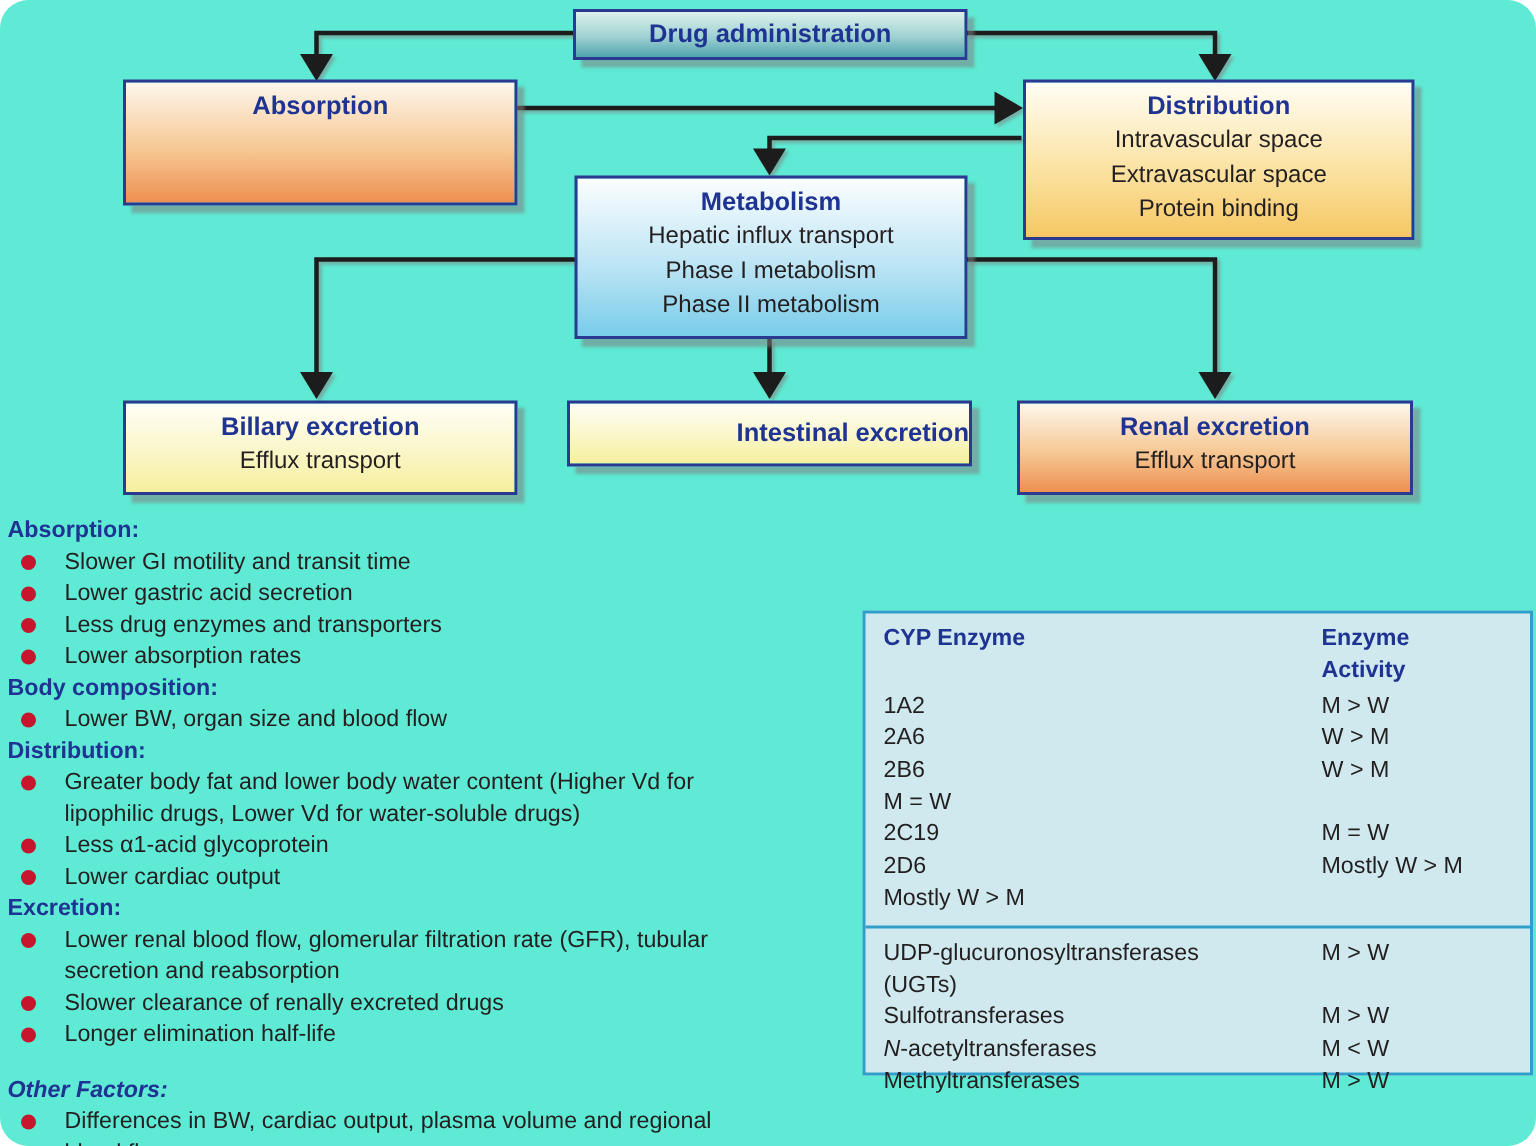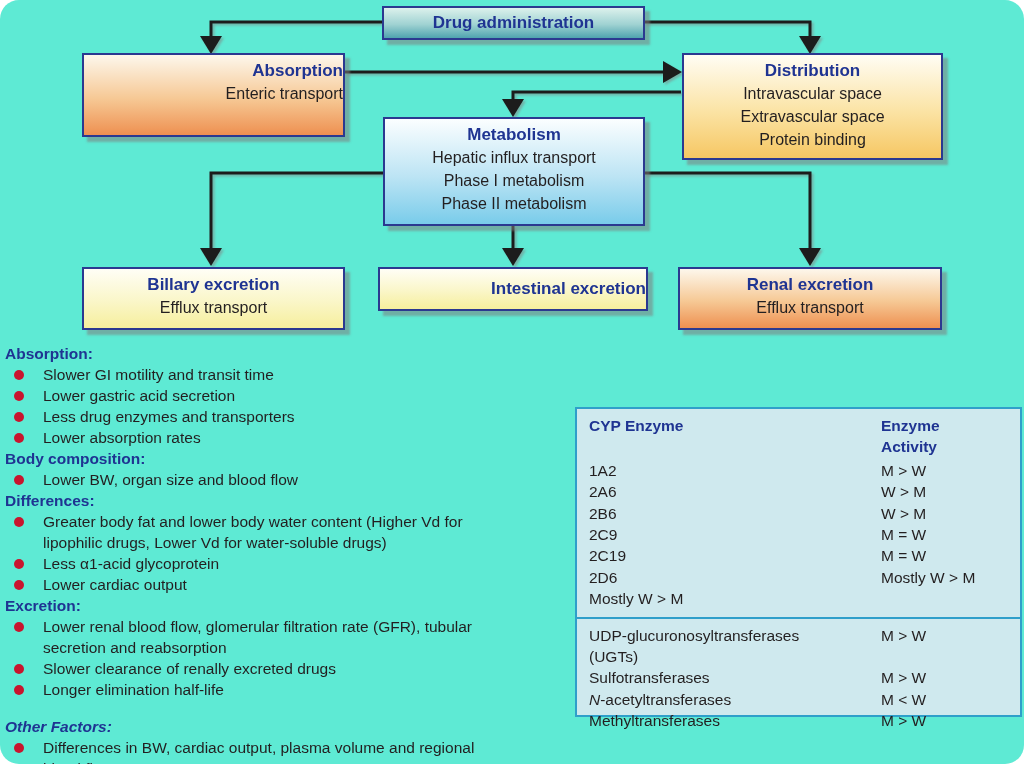--- a/index.html
+++ b/index.html
@@ -15,21 +15,21 @@
     border:2.5px solid #2b3990;text-align:center;
     box-shadow:5px 5px 2px rgba(125,125,125,0.55);
   }
   .node-title{font-weight:bold;color:#1f3492;font-size:17px;line-height:22px;padding-top:5px;}
   .node-line{color:#231f20;font-size:16px;line-height:23px;}
   .node-da{left:382px;top:6px;width:263px;height:34px;
     background:linear-gradient(180deg,#dcf1ec 0%,#9fd2d2 55%,#4fa3af 100%);
     display:flex;align-items:center;justify-content:center;}
   .node-da .node-title{padding-top:0;}
   .node-absorption{left:82px;top:53px;width:263px;height:84px;
-    background:linear-gradient(180deg,#fdf7ec 0%,#f6c894 55%,#ee9051 100%);text-align:right;}
+    background:linear-gradient(180deg,#fdf7ec 0%,#f6c894 55%,#ee9051 100%);}
   .node-distribution{left:682px;top:53px;width:261px;height:107px;
     background:linear-gradient(180deg,#fffdf4 0%,#fbe3a4 55%,#f6c763 100%);}
   .node-metabolism{left:383px;top:117px;width:262px;height:109px;
     background:linear-gradient(180deg,#fbfeff 0%,#bce4f4 55%,#79ccea 100%);}
   .node-billary{left:82px;top:267px;width:263px;height:63px;
     background:linear-gradient(180deg,#fffef6 0%,#faf6c8 55%,#f6ef9d 100%);}
   .node-intestinal{left:378px;top:267px;width:270px;height:44px;
     background:linear-gradient(180deg,#fffef6 0%,#faf6c8 55%,#f6ef9d 100%);
     display:flex;align-items:center;justify-content:flex-end;}
   .node-intestinal .node-title{padding-top:0;}
@@ -82,21 +82,20 @@
       <polygon points="799,248 821,248 810,266"></polygon>
     </g>
   </svg>
 
   <div class="node node-da">
     <div class="node-title">Drug administration</div>
   </div>
 
   <div class="node node-absorption">
     <div class="node-title">Absorption</div>
-    <div class="node-line">Enteric transport</div>
   </div>
 
   <div class="node node-distribution">
     <div class="node-title">Distribution</div>
     <div class="node-line">Intravascular space</div>
     <div class="node-line">Extravascular space</div>
     <div class="node-line">Protein binding</div>
   </div>
 
   <div class="node node-metabolism">
@@ -124,21 +123,21 @@
 
     <div class="note-heading">Absorption:</div>
     <div class="bullet-item"><span class="bullet"></span><span>Slower GI motility and transit time</span></div>
     <div class="bullet-item"><span class="bullet"></span><span>Lower gastric acid secretion</span></div>
     <div class="bullet-item"><span class="bullet"></span><span>Less drug enzymes and transporters</span></div>
     <div class="bullet-item"><span class="bullet"></span><span>Lower absorption rates</span></div>
 
     <div class="note-heading">Body composition:</div>
     <div class="bullet-item"><span class="bullet"></span><span>Lower BW, organ size and blood flow</span></div>
 
-    <div class="note-heading">Differences:</div>
+    <div class="note-heading">Distribution:</div>
     <div class="bullet-item"><span class="bullet"></span><span>Greater body fat and lower body water content (Higher Vd for lipophilic drugs, Lower Vd for water-soluble drugs)</span></div>
     <div class="bullet-item"><span class="bullet"></span><span>Less α1-acid glycoprotein</span></div>
     <div class="bullet-item"><span class="bullet"></span><span>Lower cardiac output</span></div>
 
     <div class="note-heading">Excretion:</div>
     <div class="bullet-item"><span class="bullet"></span><span>Lower renal blood flow, glomerular filtration rate (GFR), tubular secretion and reabsorption</span></div>
     <div class="bullet-item"><span class="bullet"></span><span>Slower clearance of renally excreted drugs</span></div>
     <div class="bullet-item"><span class="bullet"></span><span>Longer elimination half-life</span></div>
 
     <div class="note-heading italic">Other Factors:</div>
@@ -158,21 +157,20 @@
       </div>
       <div class="etab-row">
         <span class="enzyme-name">2A6</span>
         <span>W &gt; M</span>
       </div>
       <div class="etab-row">
         <span class="enzyme-name">2B6</span>
         <span>W &gt; M</span>
       </div>
       <div class="etab-row">
-        <span class="enzyme-name">2C9</span>
         <span>M = W</span>
       </div>
       <div class="etab-row">
         <span class="enzyme-name">2C19</span>
         <span>M = W</span>
       </div>
       <div class="etab-row">
         <span class="enzyme-name">2D6</span>
         <span>Mostly W &gt; M</span>
       </div>

